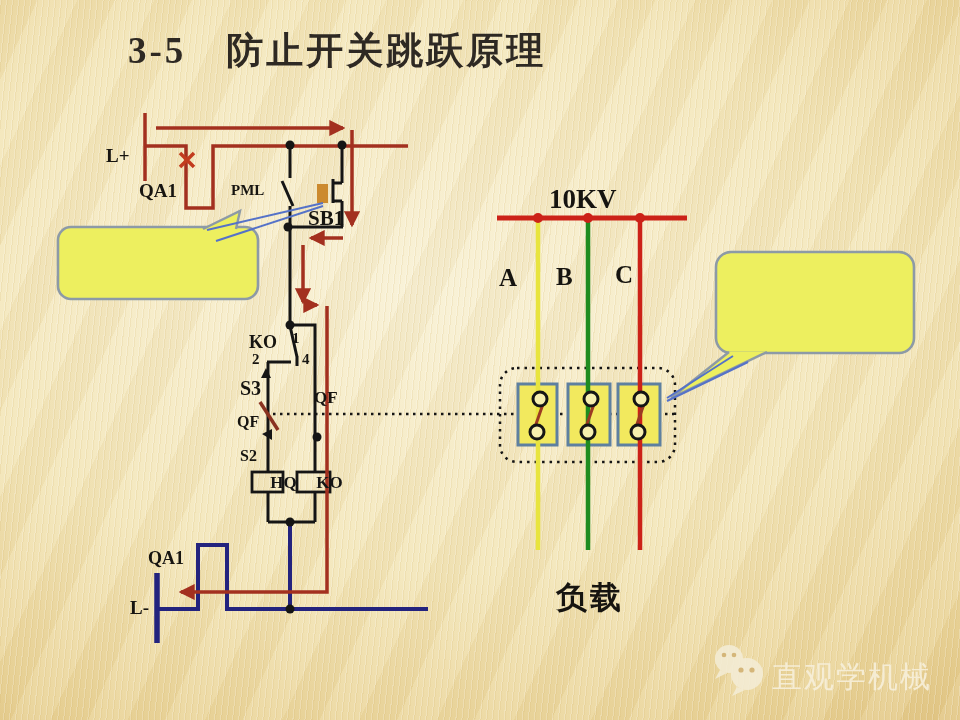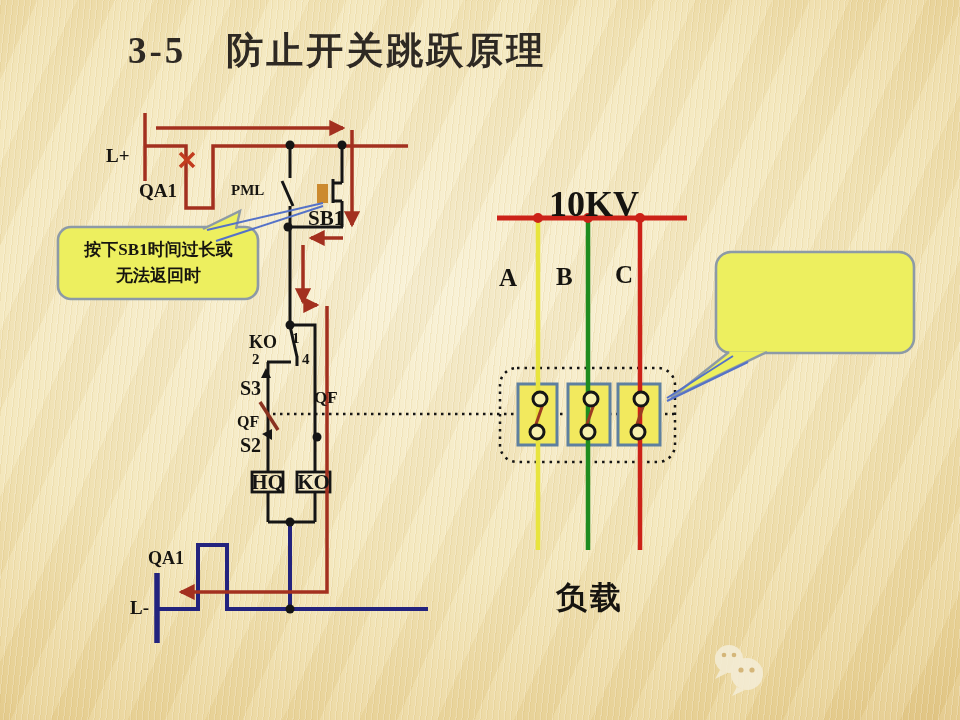--- a/index.html
+++ b/index.html
@@ -12,21 +12,21 @@
       repeating-linear-gradient(115deg, rgba(198,162,84,0.08) 0 34px, rgba(255,250,230,0.10) 34px 70px);}
   svg.layer{position:absolute;left:0;top:0;}
   .lbl{position:absolute;font-family:"Liberation Serif",serif;font-weight:bold;color:#161410;white-space:nowrap;line-height:1;}
   .title{position:absolute;left:128px;top:26px;font-family:"Liberation Serif",serif;font-weight:bold;
     font-size:37px;color:#2e2923;letter-spacing:3px;}
   .callout-text{position:absolute;font-family:"Liberation Serif",serif;font-weight:bold;color:#17150f;
     white-space:pre-line;text-align:center;}
   .ct1{left:60px;top:237px;width:197px;font-size:17px;line-height:1.55;}
   .ct2{left:718px;top:259px;width:194px;font-size:17px;line-height:1.42;}
   .boxtxt{position:absolute;display:flex;align-items:center;justify-content:center;
-    font-family:"Liberation Serif",serif;font-weight:bold;font-size:21px;color:#151515;}
+    font-family:"Liberation Serif",serif;font-weight:bold;font-size:17px;color:#151515;margin-left:16px;}
   .wm-text{position:absolute;left:772px;top:657px;font-family:"Liberation Serif",serif;
     font-size:30px;letter-spacing:2px;color:rgba(246,239,217,0.92);}
 </style>
 </head>
 <body>
 
 <div id="slide">
   <div class="stripes"></div>
 
   <svg class="layer" width="960" height="720" viewBox="0 0 960 720">
@@ -141,39 +141,38 @@
   <span class="lbl" style="left:106px;top:146px;font-size:19px;">L+</span>
   <span class="lbl" style="left:139px;top:181px;font-size:19px;">QA1</span>
   <span class="lbl" style="left:231px;top:183px;font-size:15px;">PML</span>
   <span class="lbl" style="left:308px;top:208px;font-size:21px;">SB1</span>
   <span class="lbl" style="left:249px;top:333px;font-size:18px;">KO</span>
   <span class="lbl" style="left:292px;top:331px;font-size:15px;">1</span>
   <span class="lbl" style="left:252px;top:352px;font-size:15px;">2</span>
   <span class="lbl" style="left:302px;top:352px;font-size:15px;">4</span>
   <span class="lbl" style="left:240px;top:378px;font-size:20px;">S3</span>
   <span class="lbl" style="left:237px;top:414px;font-size:16px;">QF</span>
-  <span class="lbl" style="left:240px;top:435px;font-size:20px;">S2</span>
+  <span class="lbl" style="left:240px;top:448px;font-size:16px;">S2</span>
   <span class="lbl" style="left:314px;top:389px;font-size:17px;">QF</span>
   <span class="boxtxt" style="left:252px;top:473px;width:31px;height:19px;">HQ</span>
   <span class="boxtxt" style="left:297px;top:473px;width:33px;height:19px;">KO</span>
   <span class="lbl" style="left:148px;top:549px;font-size:18px;">QA1</span>
   <span class="lbl" style="left:130px;top:598px;font-size:19px;">L-</span>
 
-  <span class="lbl" style="left:549px;top:186px;font-size:36px;">10KV</span>
+  <span class="lbl" style="left:549px;top:186px;font-size:27px;">10KV</span>
   <span class="lbl" style="left:499px;top:265px;font-size:25px;">A</span>
   <span class="lbl" style="left:556px;top:264px;font-size:25px;">B</span>
   <span class="lbl" style="left:615px;top:262px;font-size:25px;">C</span>
   <span class="lbl" style="left:556px;top:582px;font-size:31px;letter-spacing:3px;">负载</span>
 
-  <div class="callout-text ct1">按下SB1时间过长或
-无法返回时</div>
 
   <svg class="layer" style="left:706px;top:640px;" width="62" height="60" viewBox="0 0 62 60" opacity="0.88">
     <circle cx="23" cy="19" r="14" fill="#f4edd6"></circle>
     <path d="M14,30 L9,39 L21,33 z" fill="#f4edd6"></path>
     <circle cx="18" cy="15" r="2.3" fill="#d2b274"></circle>
     <circle cx="28" cy="15" r="2.3" fill="#d2b274"></circle>
     <circle cx="41" cy="34" r="16" fill="#f4edd6"></circle>
     <path d="M31,47 L26,56 L39,50 z" fill="#f4edd6"></path>
     <circle cx="35" cy="30" r="2.6" fill="#d2b274"></circle>
     <circle cx="46" cy="30" r="2.6" fill="#d2b274"></circle>
   </svg>
+  <span class="wm-text">直观学机械</span>
 </div>
 
 </body></html>

